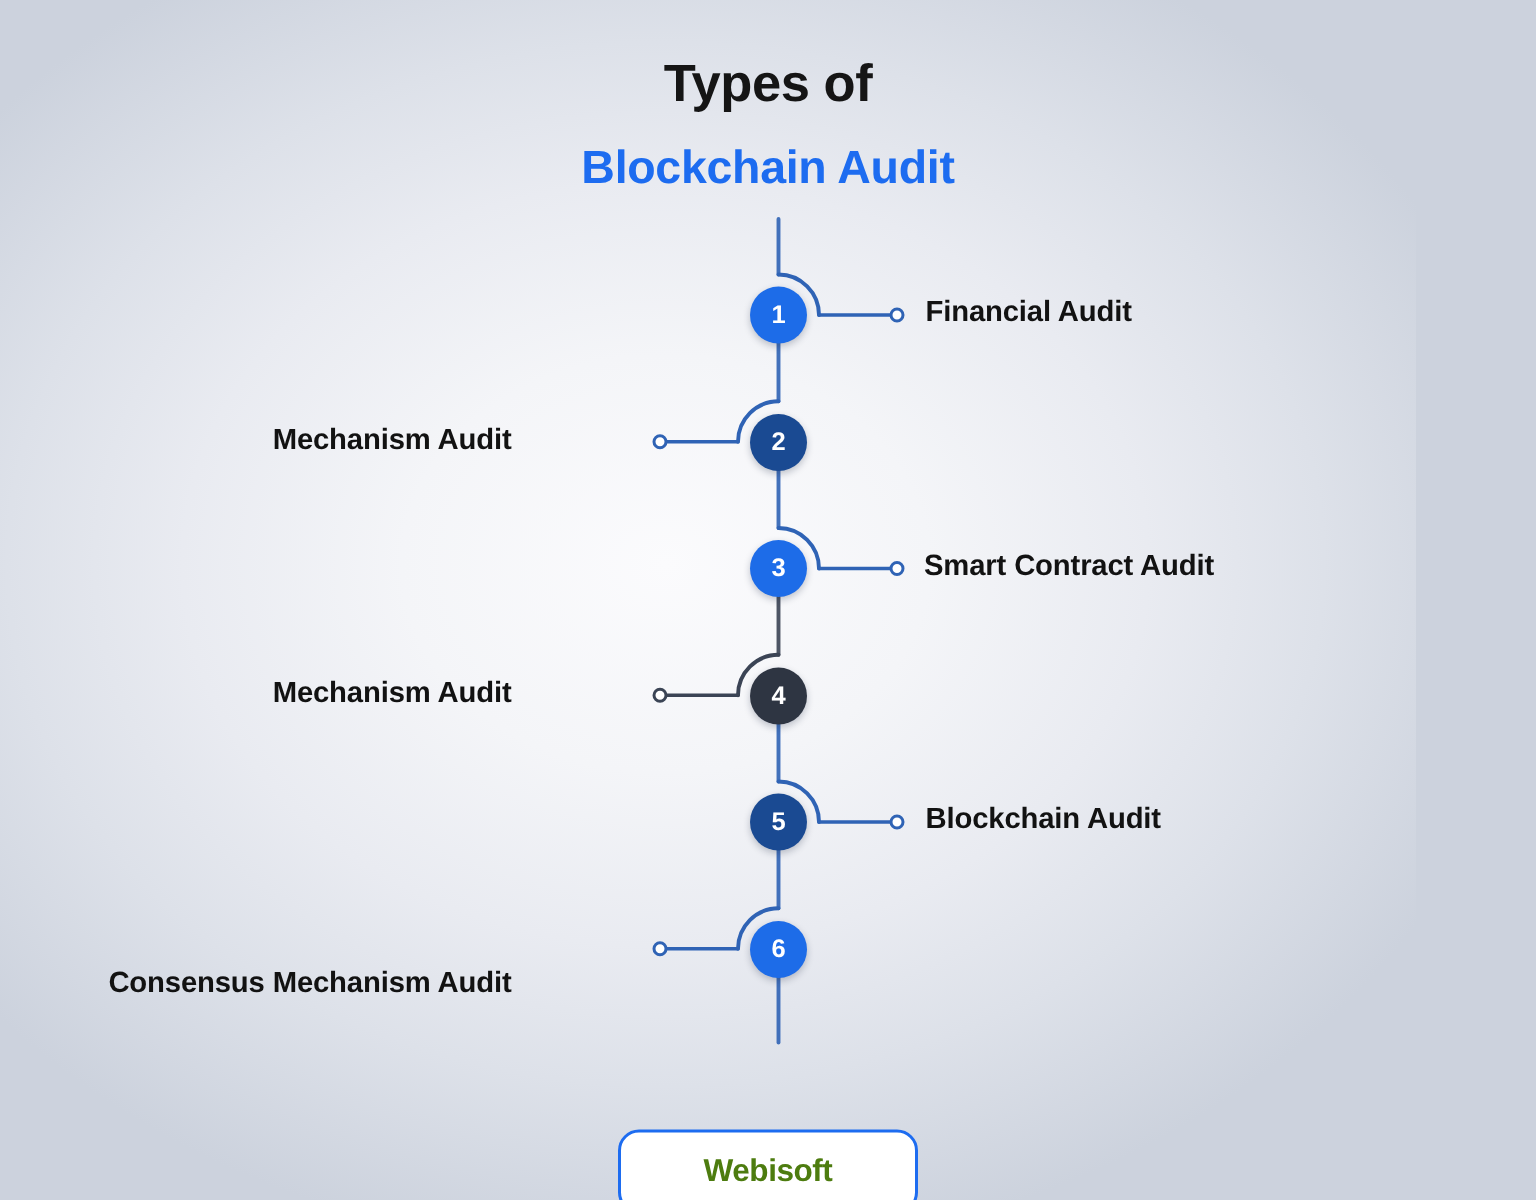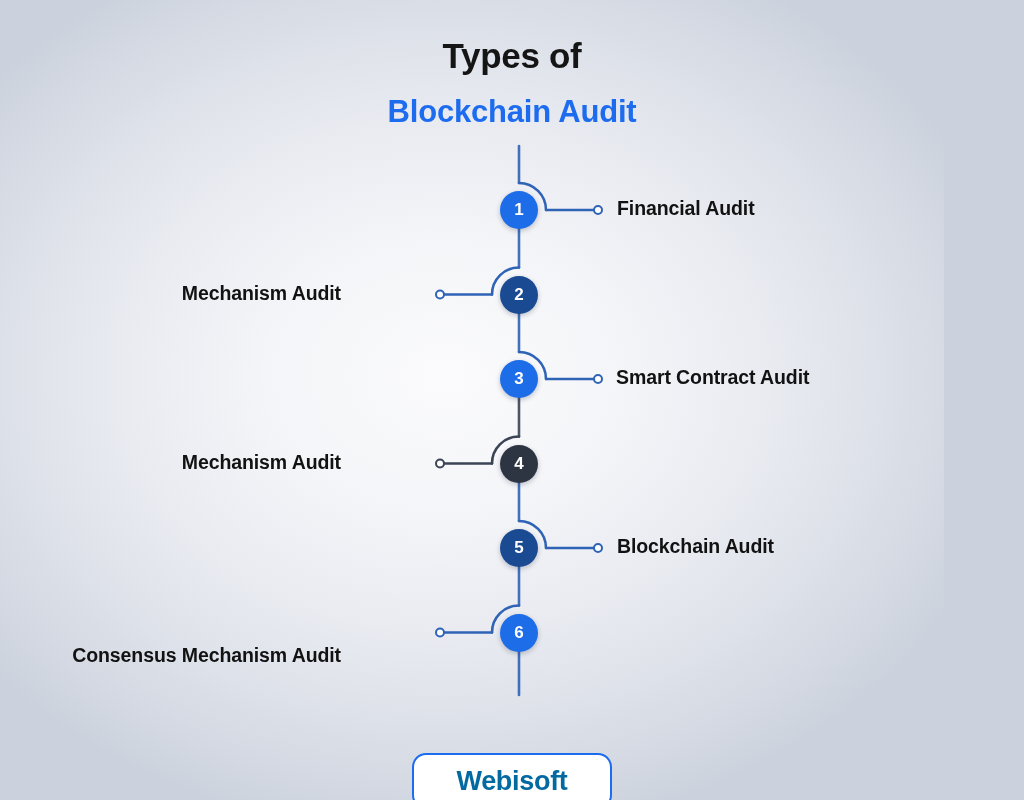--- a/index.html
+++ b/index.html
@@ -98,23 +98,23 @@
     height: 56px;
     background: #ffffff;
     border: 2.5px solid #1d6cf0;
     border-radius: 14px;
     display: flex;
     align-items: center;
     justify-content: center;
     box-sizing: border-box;
   }
   .logo-text {
-    font-size: 27px;
+    font-size: 21px;
     font-weight: 700;
-    color: #0369a1;
+    color: #4d7c0f;
     letter-spacing: -0.3px;
     text-align: center;
   }
 </style>
 </head>
 <body>
 
 <div id="canvas">
 
   <div class="title-wrap">

